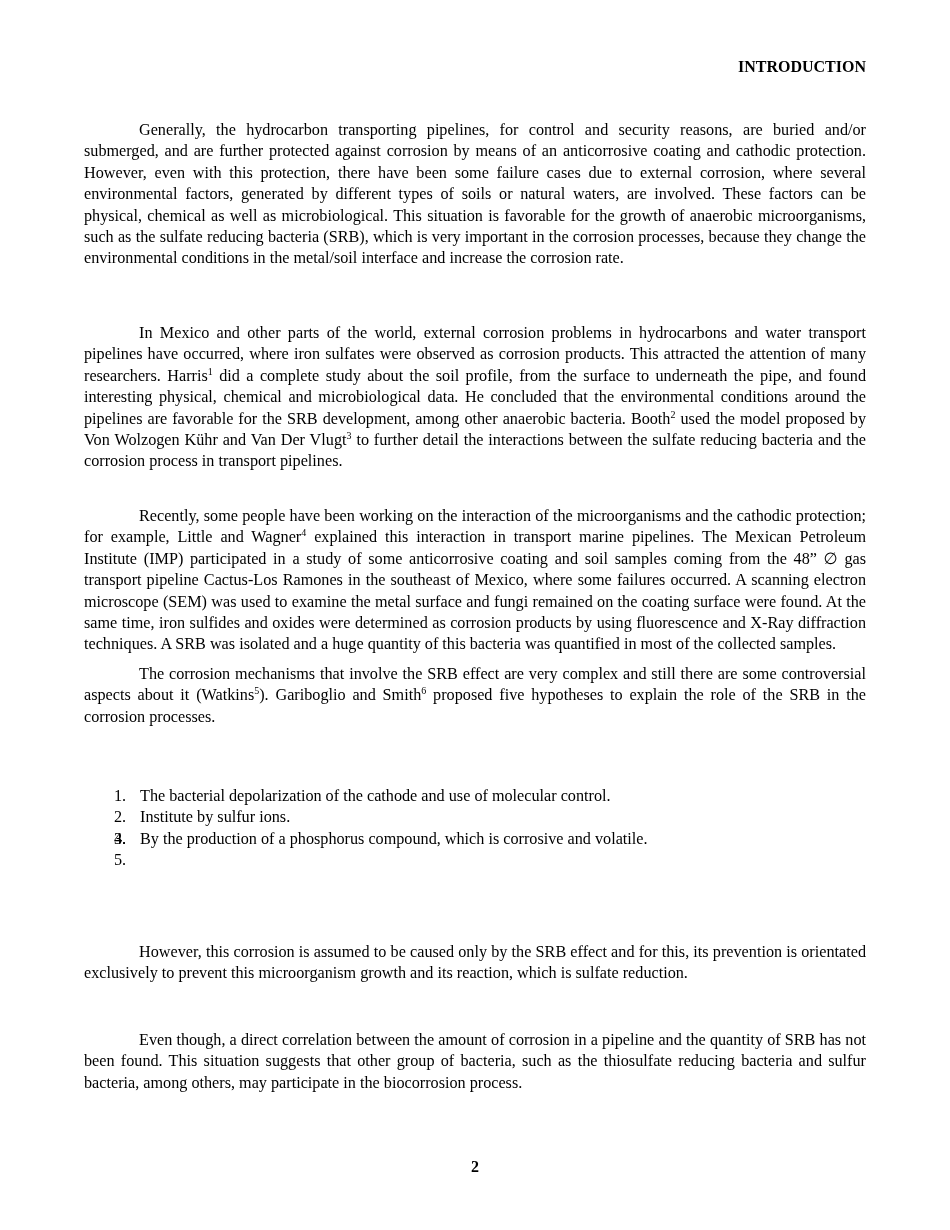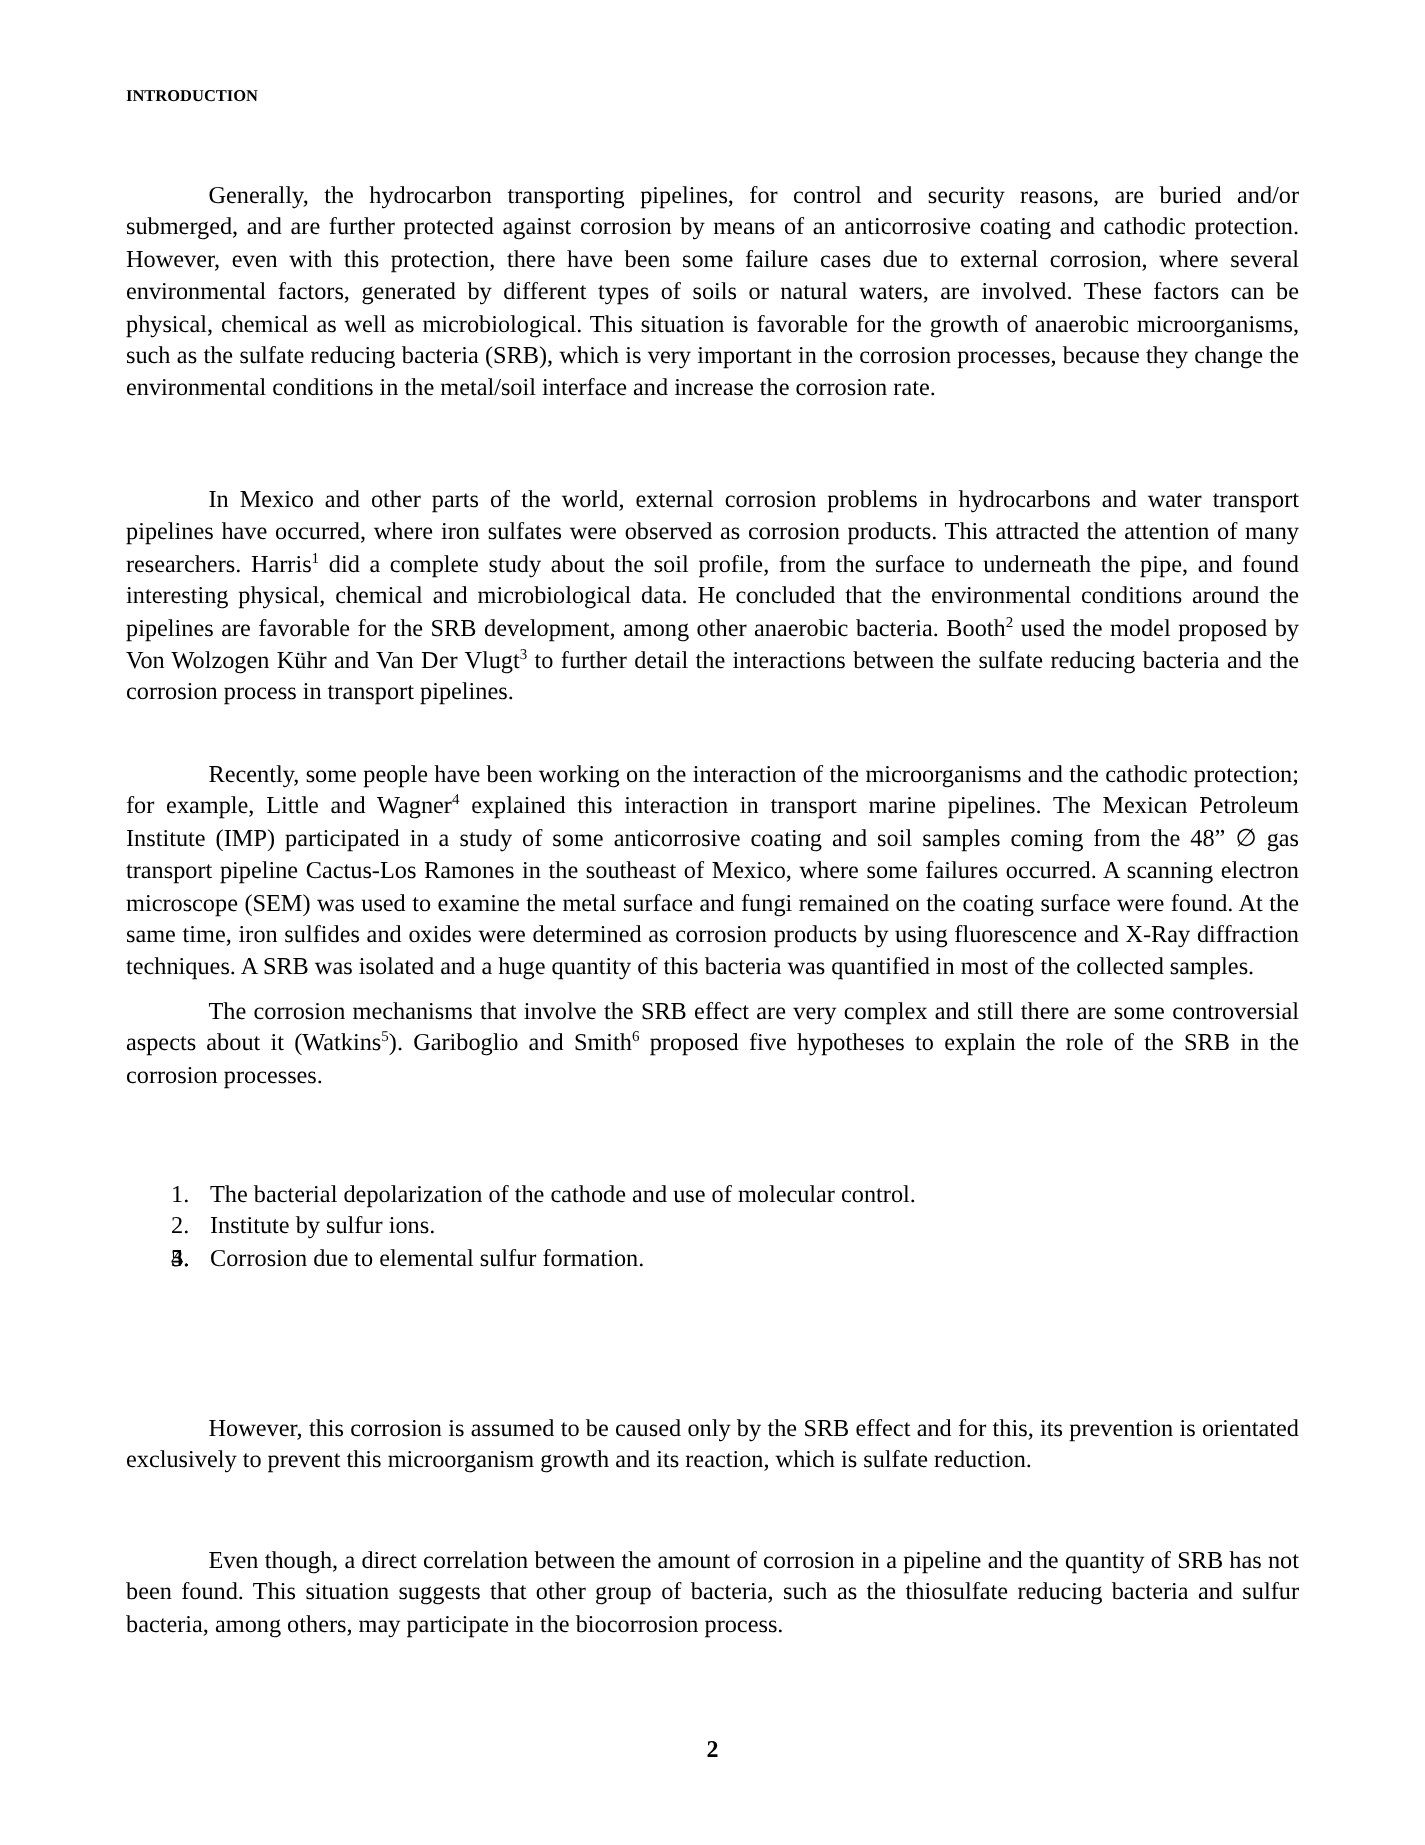--- a/index.html
+++ b/index.html
@@ -1,20 +1,20 @@
 <!DOCTYPE html>
 <html><head>
 <meta charset="utf-8">
 <style>
   html, body { margin: 0; padding: 0; background: #ffffff; }
   body { width: 950px; height: 1230px; position: relative; overflow: hidden;
          font-family: "Liberation Serif", serif; color: #000; }
   .page { position: absolute; left: 84px; top: 0; width: 782px; }
-  .title { position: absolute; top: 58px; left: 0; width: 782px; text-align: left;
-           font-weight: bold; font-size: 11px; }
+  .title { position: absolute; top: 58px; left: 0; width: 782px; text-align: right;
+           font-weight: bold; font-size: 16px; }
   .para { position: absolute; left: 0; width: 782px; font-size: 16.2px; line-height: 21.4px;
           text-align: justify; text-indent: 55px; margin: 0; }
   sup { font-size: 10px; line-height: 0; vertical-align: 6px; }
   .list { position: absolute; left: 0; width: 782px; margin: 0; padding: 0; list-style: none;
           font-size: 16.2px; line-height: 21.4px; }
   .list li { position: relative; padding-left: 56px; }
   .list .num { position: absolute; left: 30px; }
   .pagenum { position: absolute; top: 1158px; left: 0; width: 782px; text-align: center;
              font-weight: bold; font-size: 16px; }
 </style>
@@ -37,22 +37,22 @@
   </p>
 
   <p class="para" style="top:664px">
     <span>The corrosion mechanisms that involve the SRB effect are very complex and still there are some controversial aspects about it (Watkins</span><sup>5</sup><span>). Gariboglio and Smith</span><sup>6</sup><span> proposed five hypotheses to explain the role of the SRB in the corrosion processes.</span>
   </p>
 
   <ol class="list" style="top:786px">
     <li><span class="num">1.</span><span>The bacterial depolarization of the cathode and use of molecular control.</span></li>
     <li><span class="num">2.</span><span>Institute by sulfur ions.</span></li>
     <li><span class="num">3.</span></li>
-    <li><span class="num">4.</span></li>
-    <li><span class="num">5.</span><span>Corrosion due to elemental sulfur formation.</span></li>
+    <li><span class="num">4.</span><span>By the production of a phosphorus compound, which is corrosive and volatile.</span></li>
+    <li><span class="num">5.</span></li>
   </ol>
 
   <p class="para" style="top:942px">
     <span>However, this corrosion is assumed to be caused only by the SRB effect and for this, its prevention is orientated exclusively to prevent this microorganism growth and its reaction, which is sulfate reduction.</span>
   </p>
 
   <p class="para" style="top:1030px">
     <span>Even though, a direct correlation between the amount of corrosion in a pipeline and the quantity of SRB has not been found. This situation suggests that other group of bacteria, such as the thiosulfate reducing bacteria and sulfur bacteria, among others, may participate in the biocorrosion process.</span>
   </p>
 

